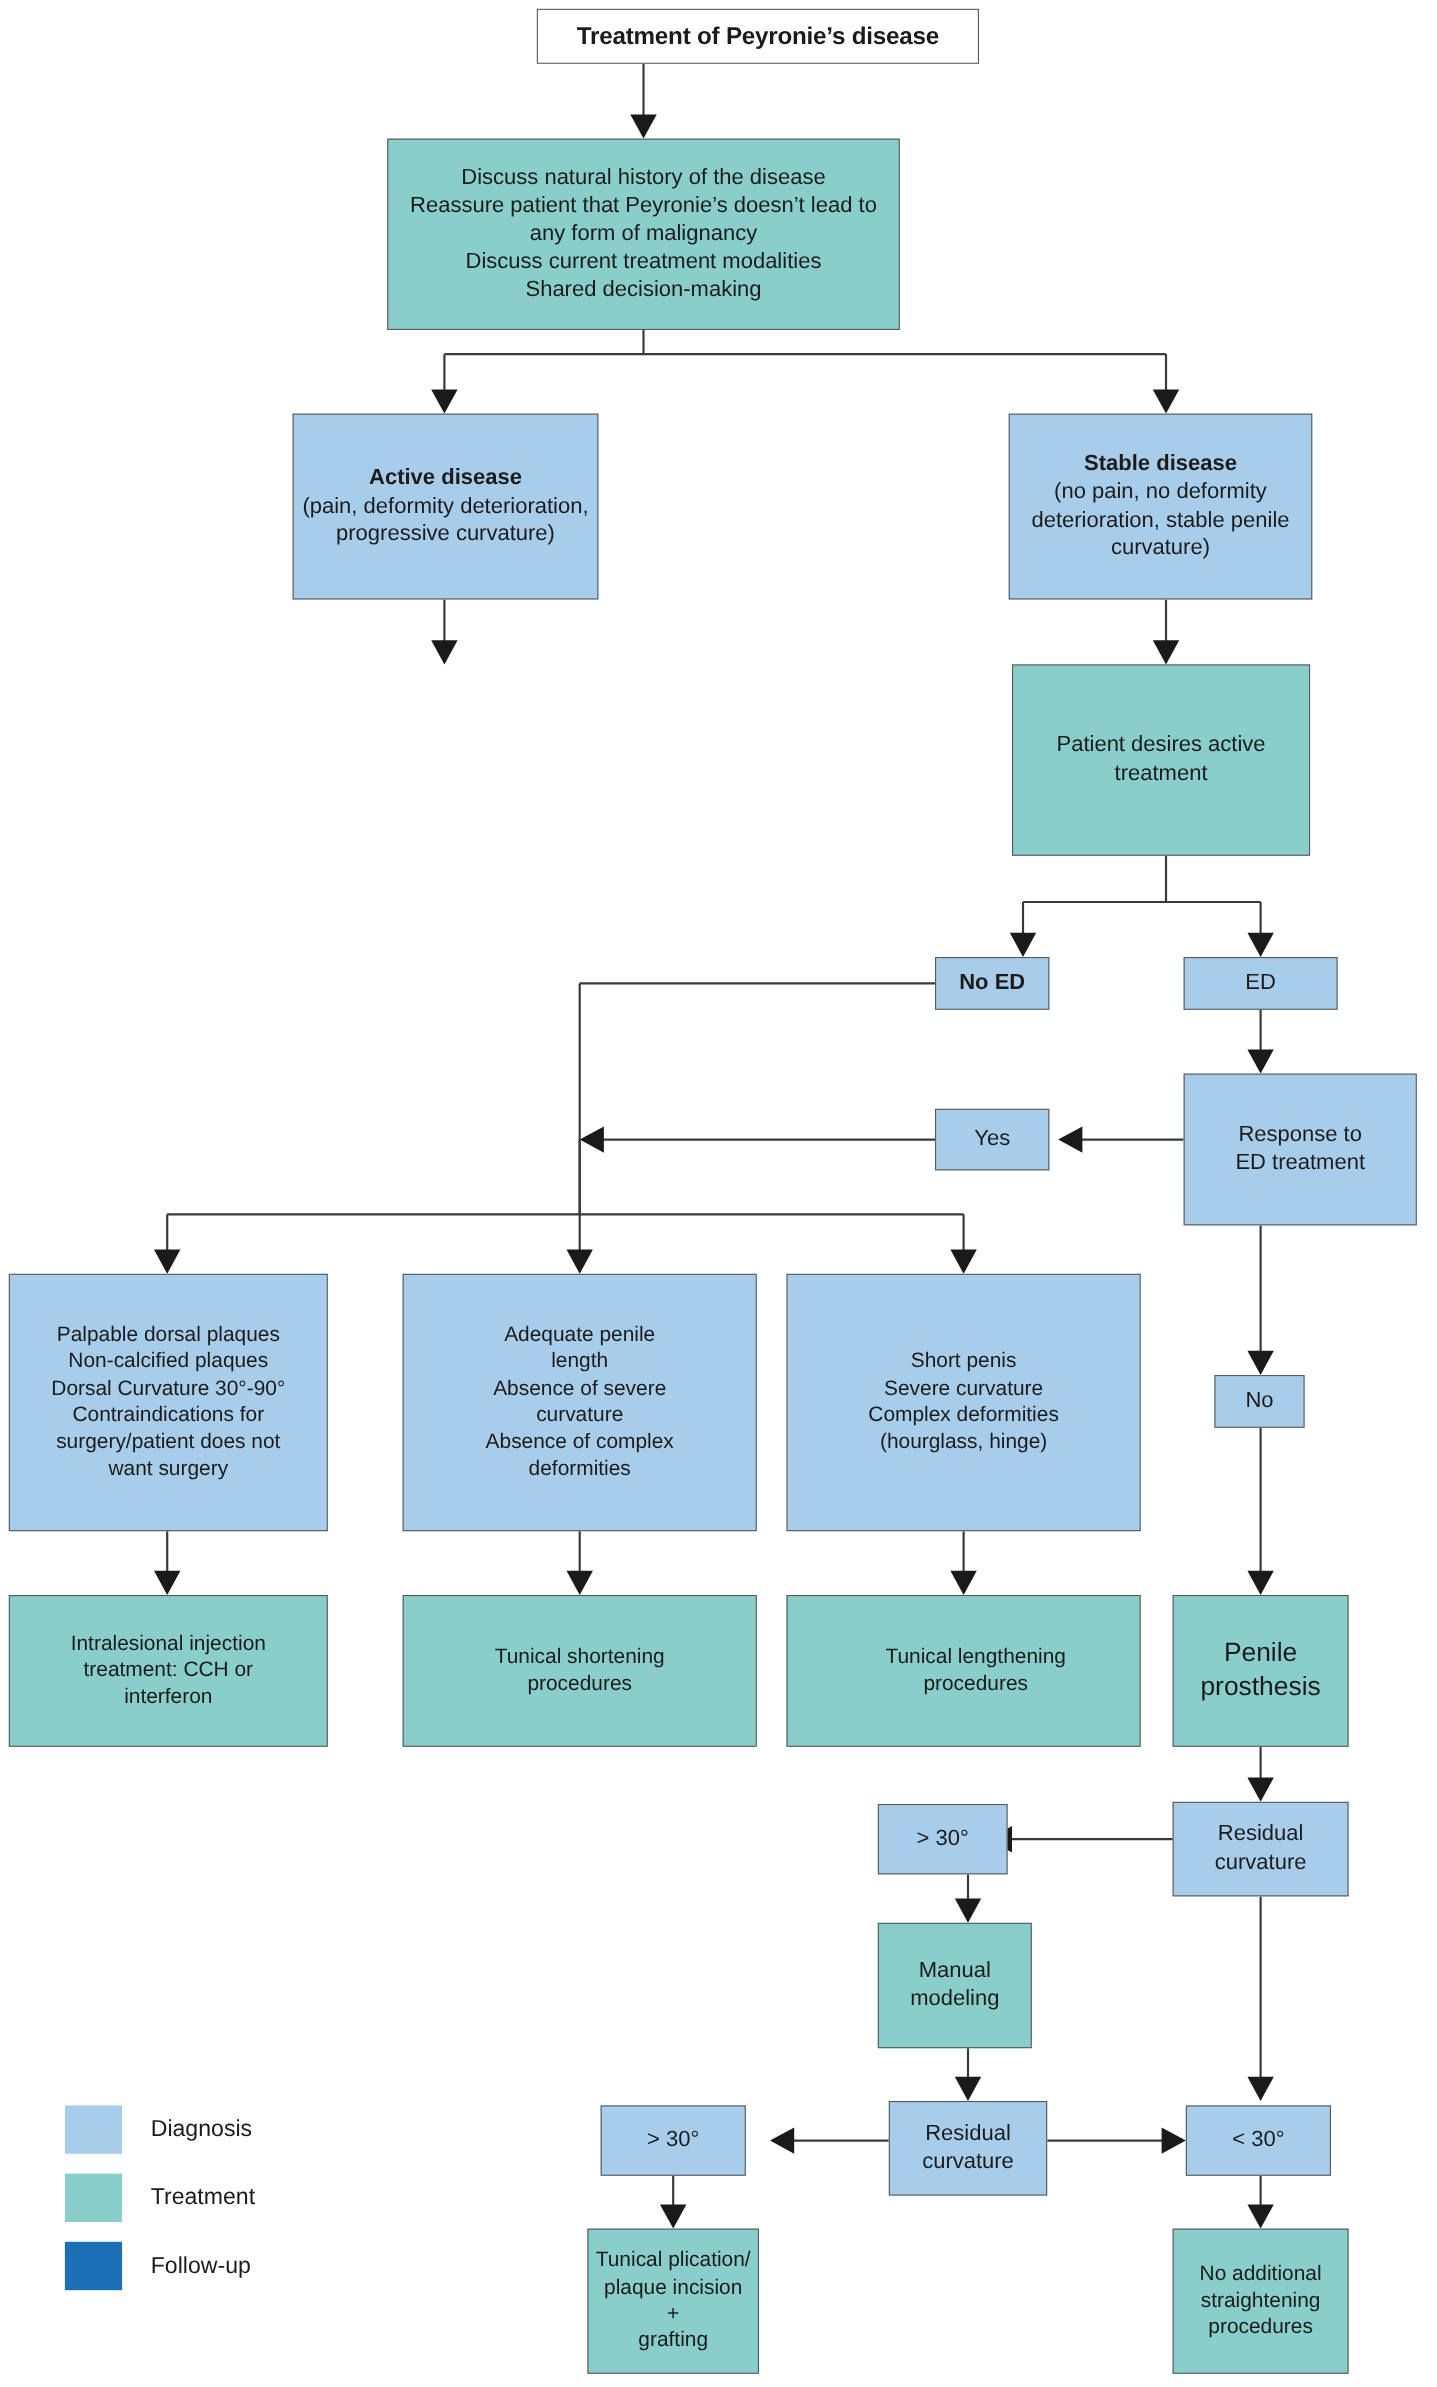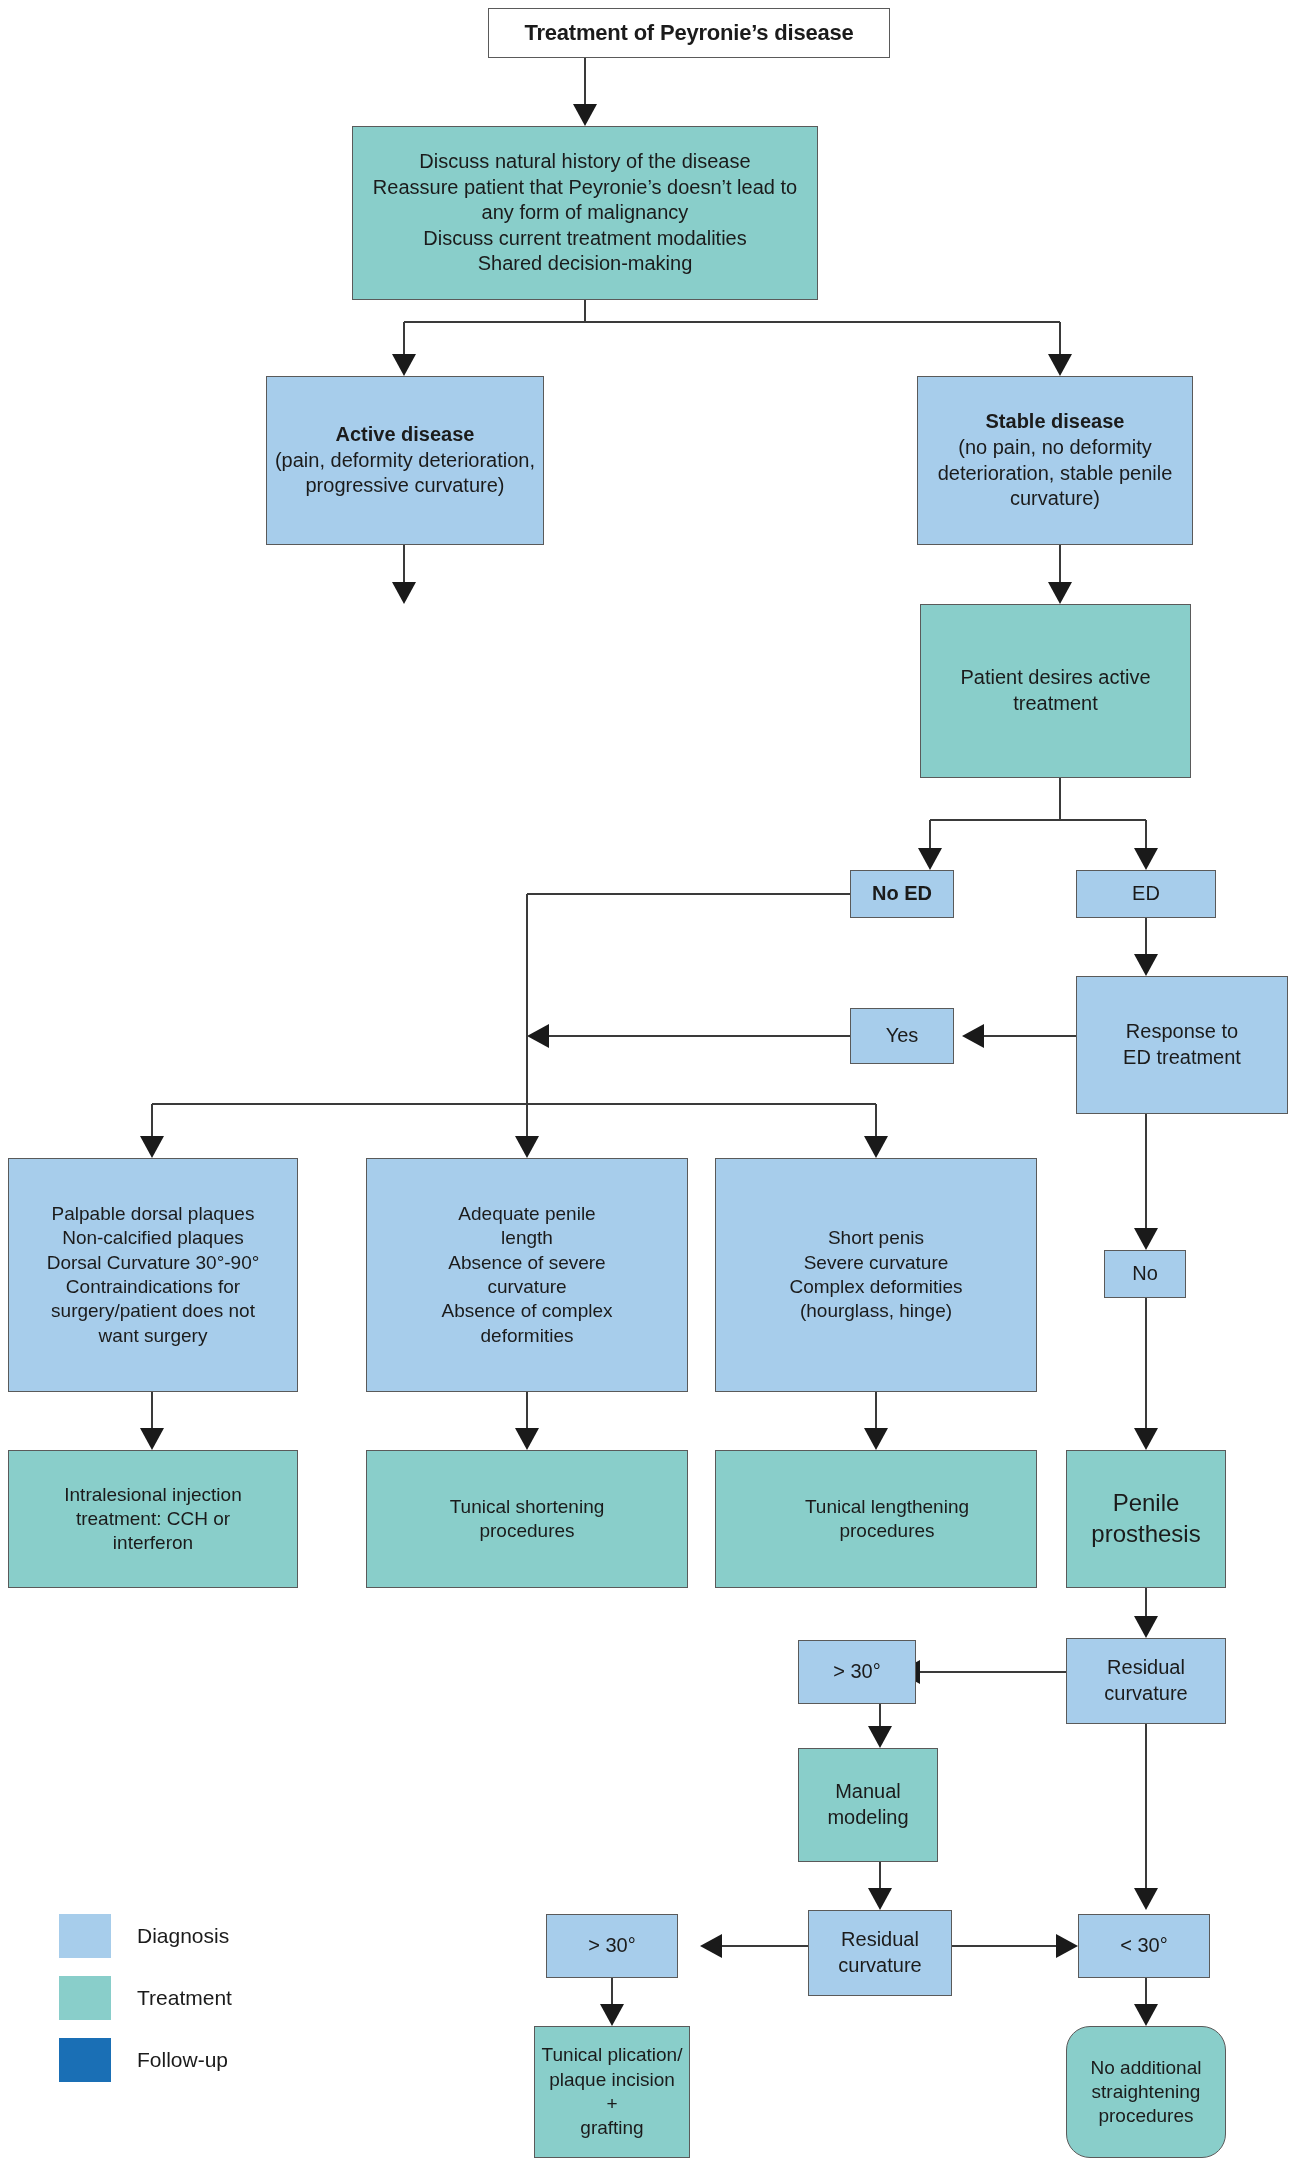--- a/index.html
+++ b/index.html
@@ -273,21 +273,21 @@
   <div class="node diag" style="left:1078px; top:1914px; width:132px; height:64px; font-size:20px;">
     <span class="n-txt">&lt; 30°</span>
   </div>
 
   <div class="node treat" style="left:534px; top:2026px; width:156px; height:132px; font-size:19px;">
     <span class="n-txt">Tunical plication/
 plaque incision +
 grafting</span>
   </div>
 
-  <div class="node treat" style="left:1066px; top:2026px; width:160px; height:132px; font-size:19px;border-radius:24px;">
+  <div class="node treat" style="left:1066px; top:2026px; width:160px; height:132px; font-size:19px;">
     <span class="n-txt">No additional
 straightening
 procedures</span>
   </div>
 
   <div id="legend">
     <div class="lg-row">
       <div class="lg-sw" style="background:#a7cdeb;"></div>
       <div class="lg-lbl">Diagnosis</div>
     </div>

